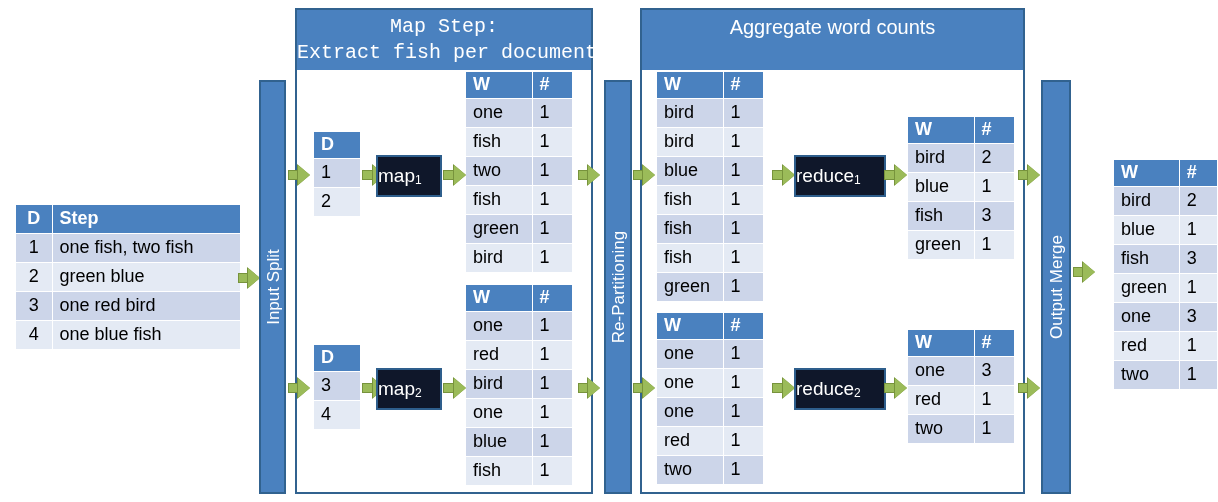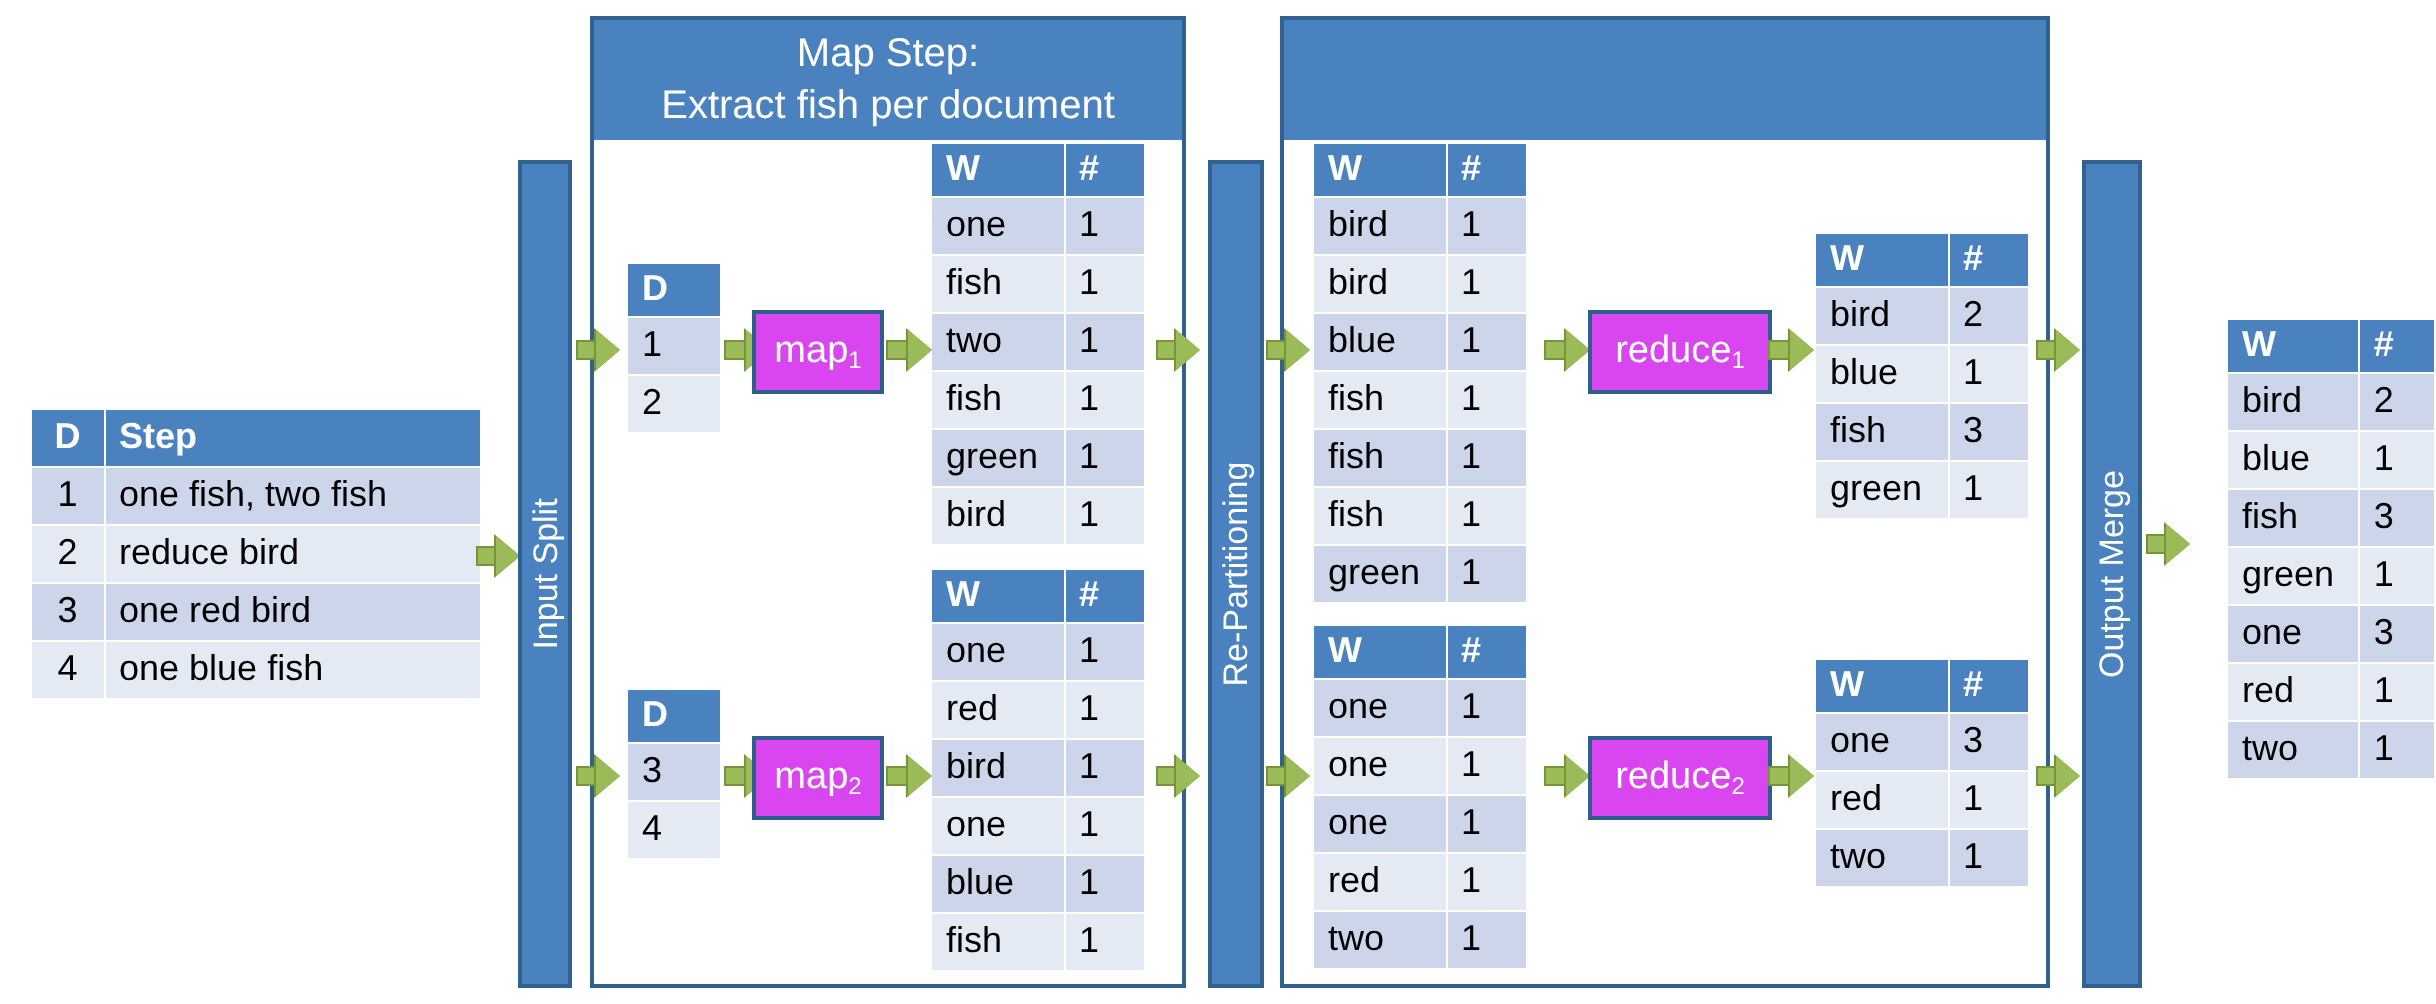--- a/index.html
+++ b/index.html
@@ -61,22 +61,22 @@
   .wt th.c1,.wt td.c1{width:66px;}
   .wt th.c2,.wt td.c2{width:40px;}
 
   
   .dt{width:46px;}
   .dt th{text-align:center;height:25px;width:46px;}
   .dt td{text-align:center;height:28px;width:46px;font-size:18px;}
 
   
   .fnbox{
-    position:absolute;background:#d946ef;border:2px solid #2e5e8c;box-sizing:border-box;
-    color:#ffffff;display:flex;align-items:center;justify-content:center;
+    position:absolute;background:#0f172a;border:2px solid #2e5e8c;box-sizing:border-box;
+    color:#ffffff;display:flex;align-items:center;
     font-size:19px;white-space:nowrap;
   }
   .fnbox sub{font-size:12px;line-height:0;vertical-align:baseline;position:relative;top:4px;}
 
   
   .arrow{position:absolute;height:20px;}
   .arrow .shaft{
     position:absolute;left:0;top:5px;height:10px;
     background:#9bbb59;border:1px solid #77933c;box-sizing:border-box;
   }
@@ -90,46 +90,47 @@
     border-top:11px solid transparent;border-bottom:11px solid transparent;
     border-left:13px solid #77933c;
   }
 </style>
 </head>
 <body>
 
 <div class="stage">
 
   <div class="stepbox" id="map-step-box" style="left:295px;top:8px;width:298px;height:486px;">
-    <div class="banner" style="height:60px;">
+    <div class="banner" style="height:60px;font-family:Liberation Mono, monospace;">
       <span class="l1">Map Step:</span>
       <span class="l2">Extract fish per document</span>
     </div>
   </div>
 
   <div class="stepbox" id="reduce-step-box" style="left:640px;top:8px;width:385px;height:486px;">
     <div class="banner" style="height:60px;">
+      <span class="l2">Aggregate word counts</span>
     </div>
   </div>
 
   <table class="t" id="input-table">
     <thead>
       <tr>
         <th class="c1">D</th>
         <th class="c2">Step</th>
       </tr>
     </thead>
     <tbody>
       <tr>
         <td class="c1">1</td>
         <td class="c2">one fish, two fish</td>
       </tr>
       <tr>
         <td class="c1">2</td>
-        <td class="c2">reduce bird</td>
+        <td class="c2">green blue</td>
       </tr>
       <tr>
         <td class="c1">3</td>
         <td class="c2">one red bird</td>
       </tr>
       <tr>
         <td class="c1">4</td>
         <td class="c2">one blue fish</td>
       </tr>
     </tbody>

